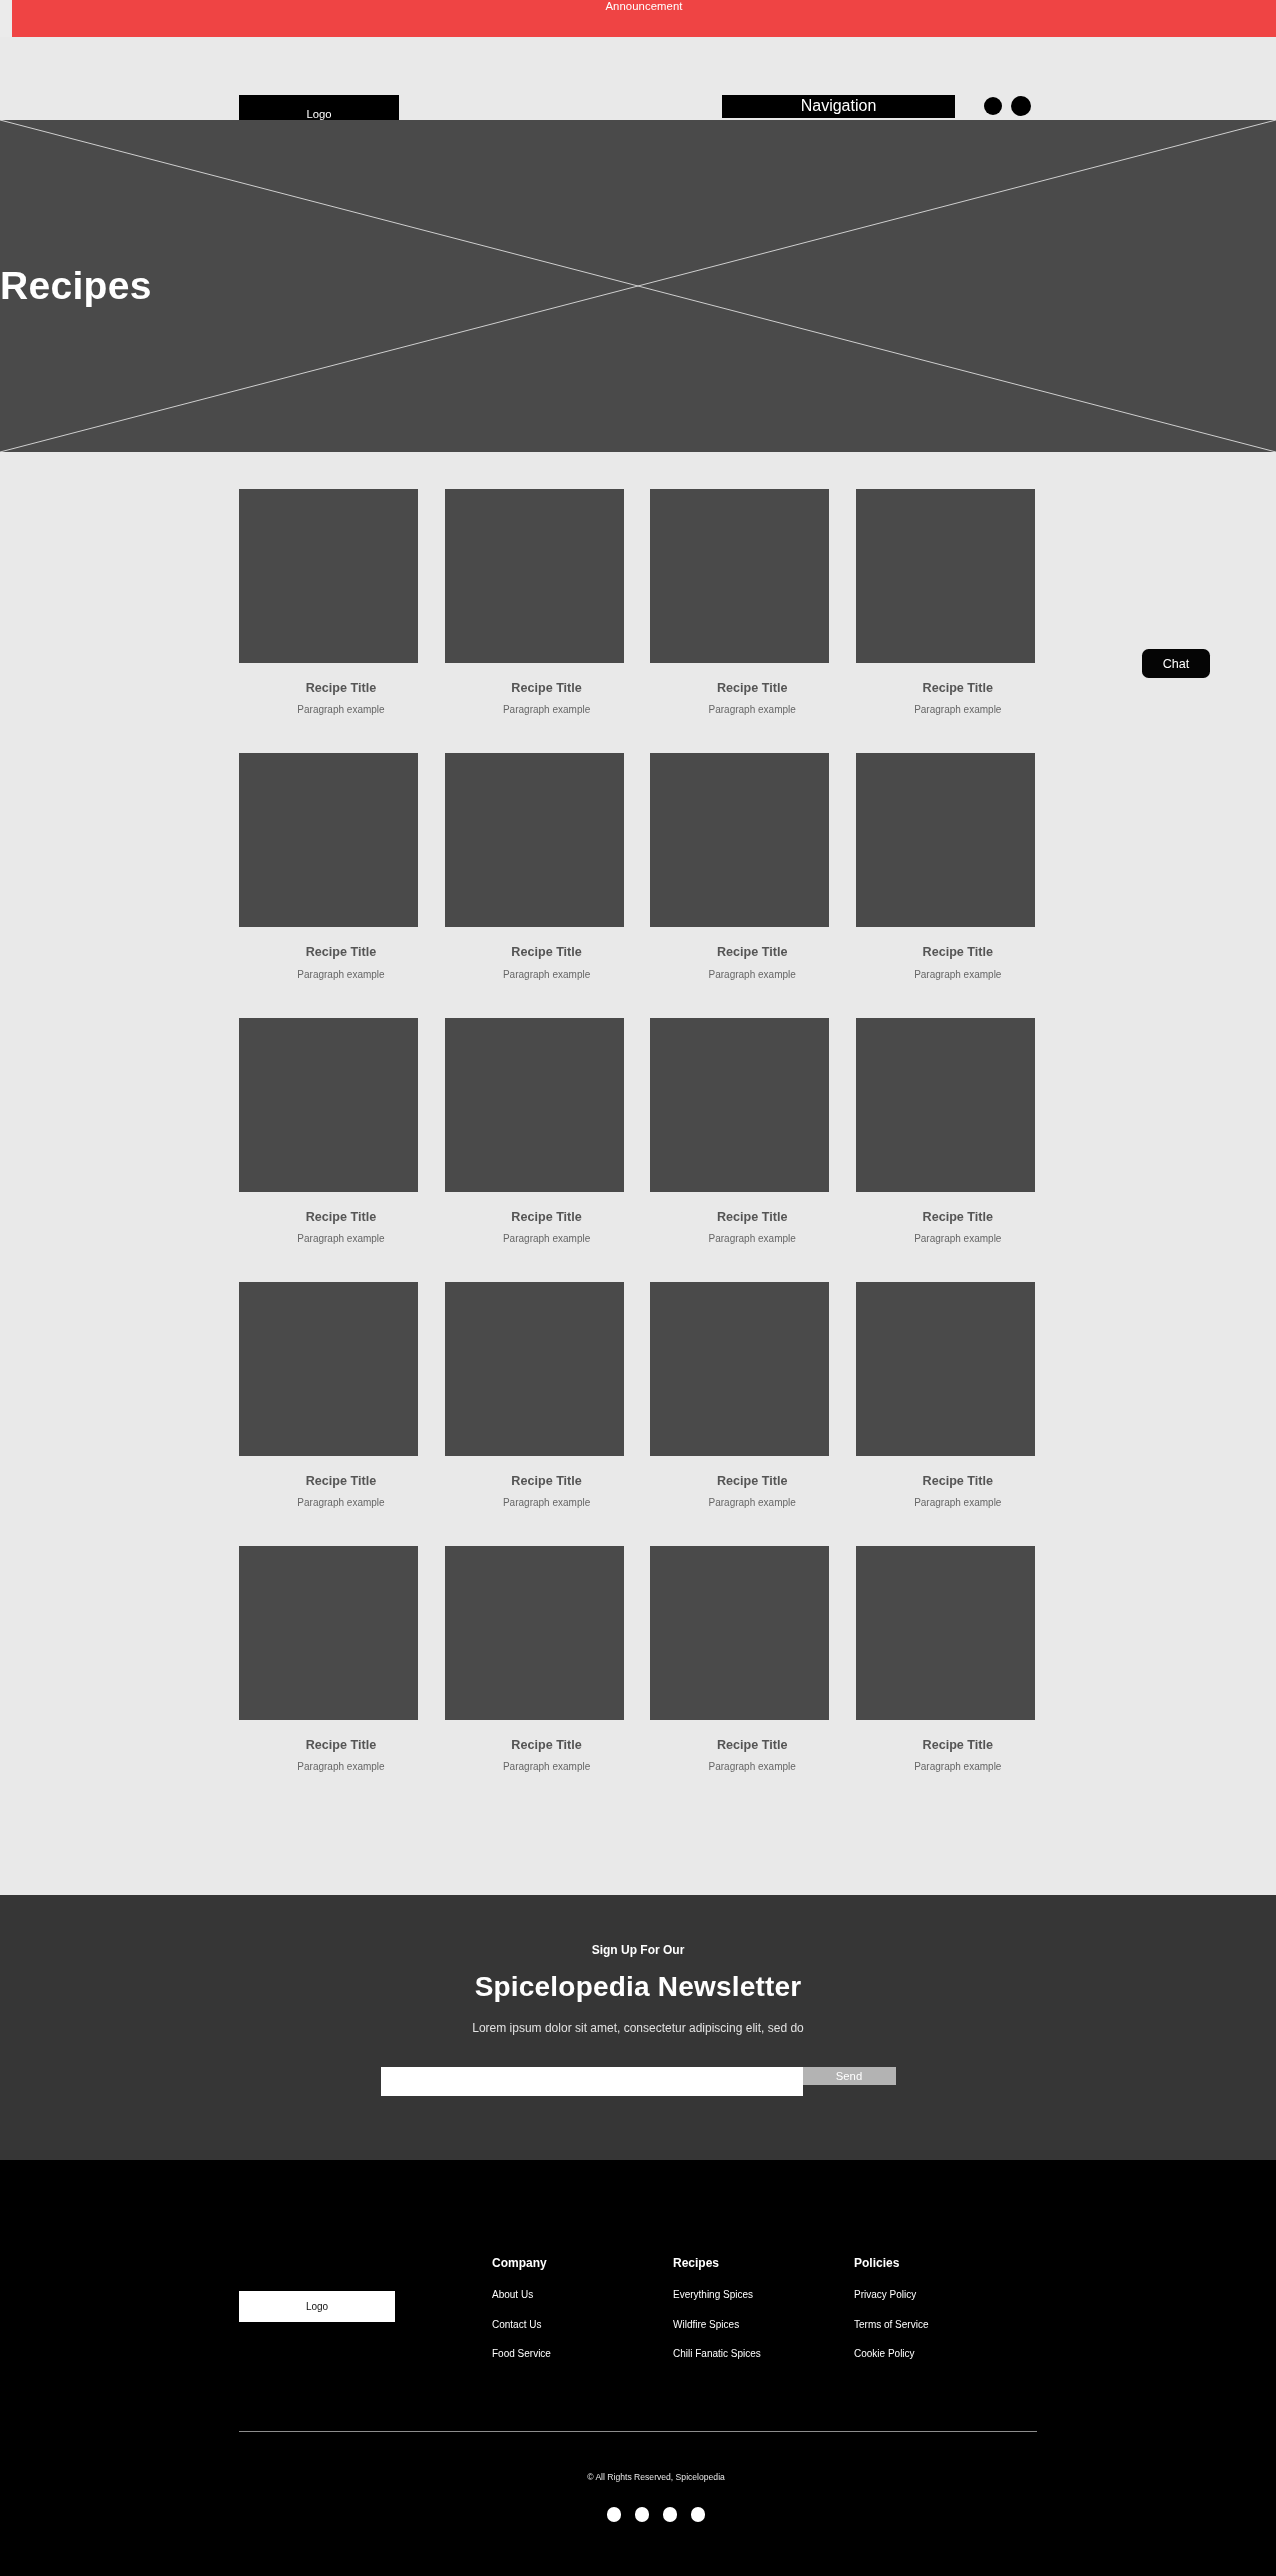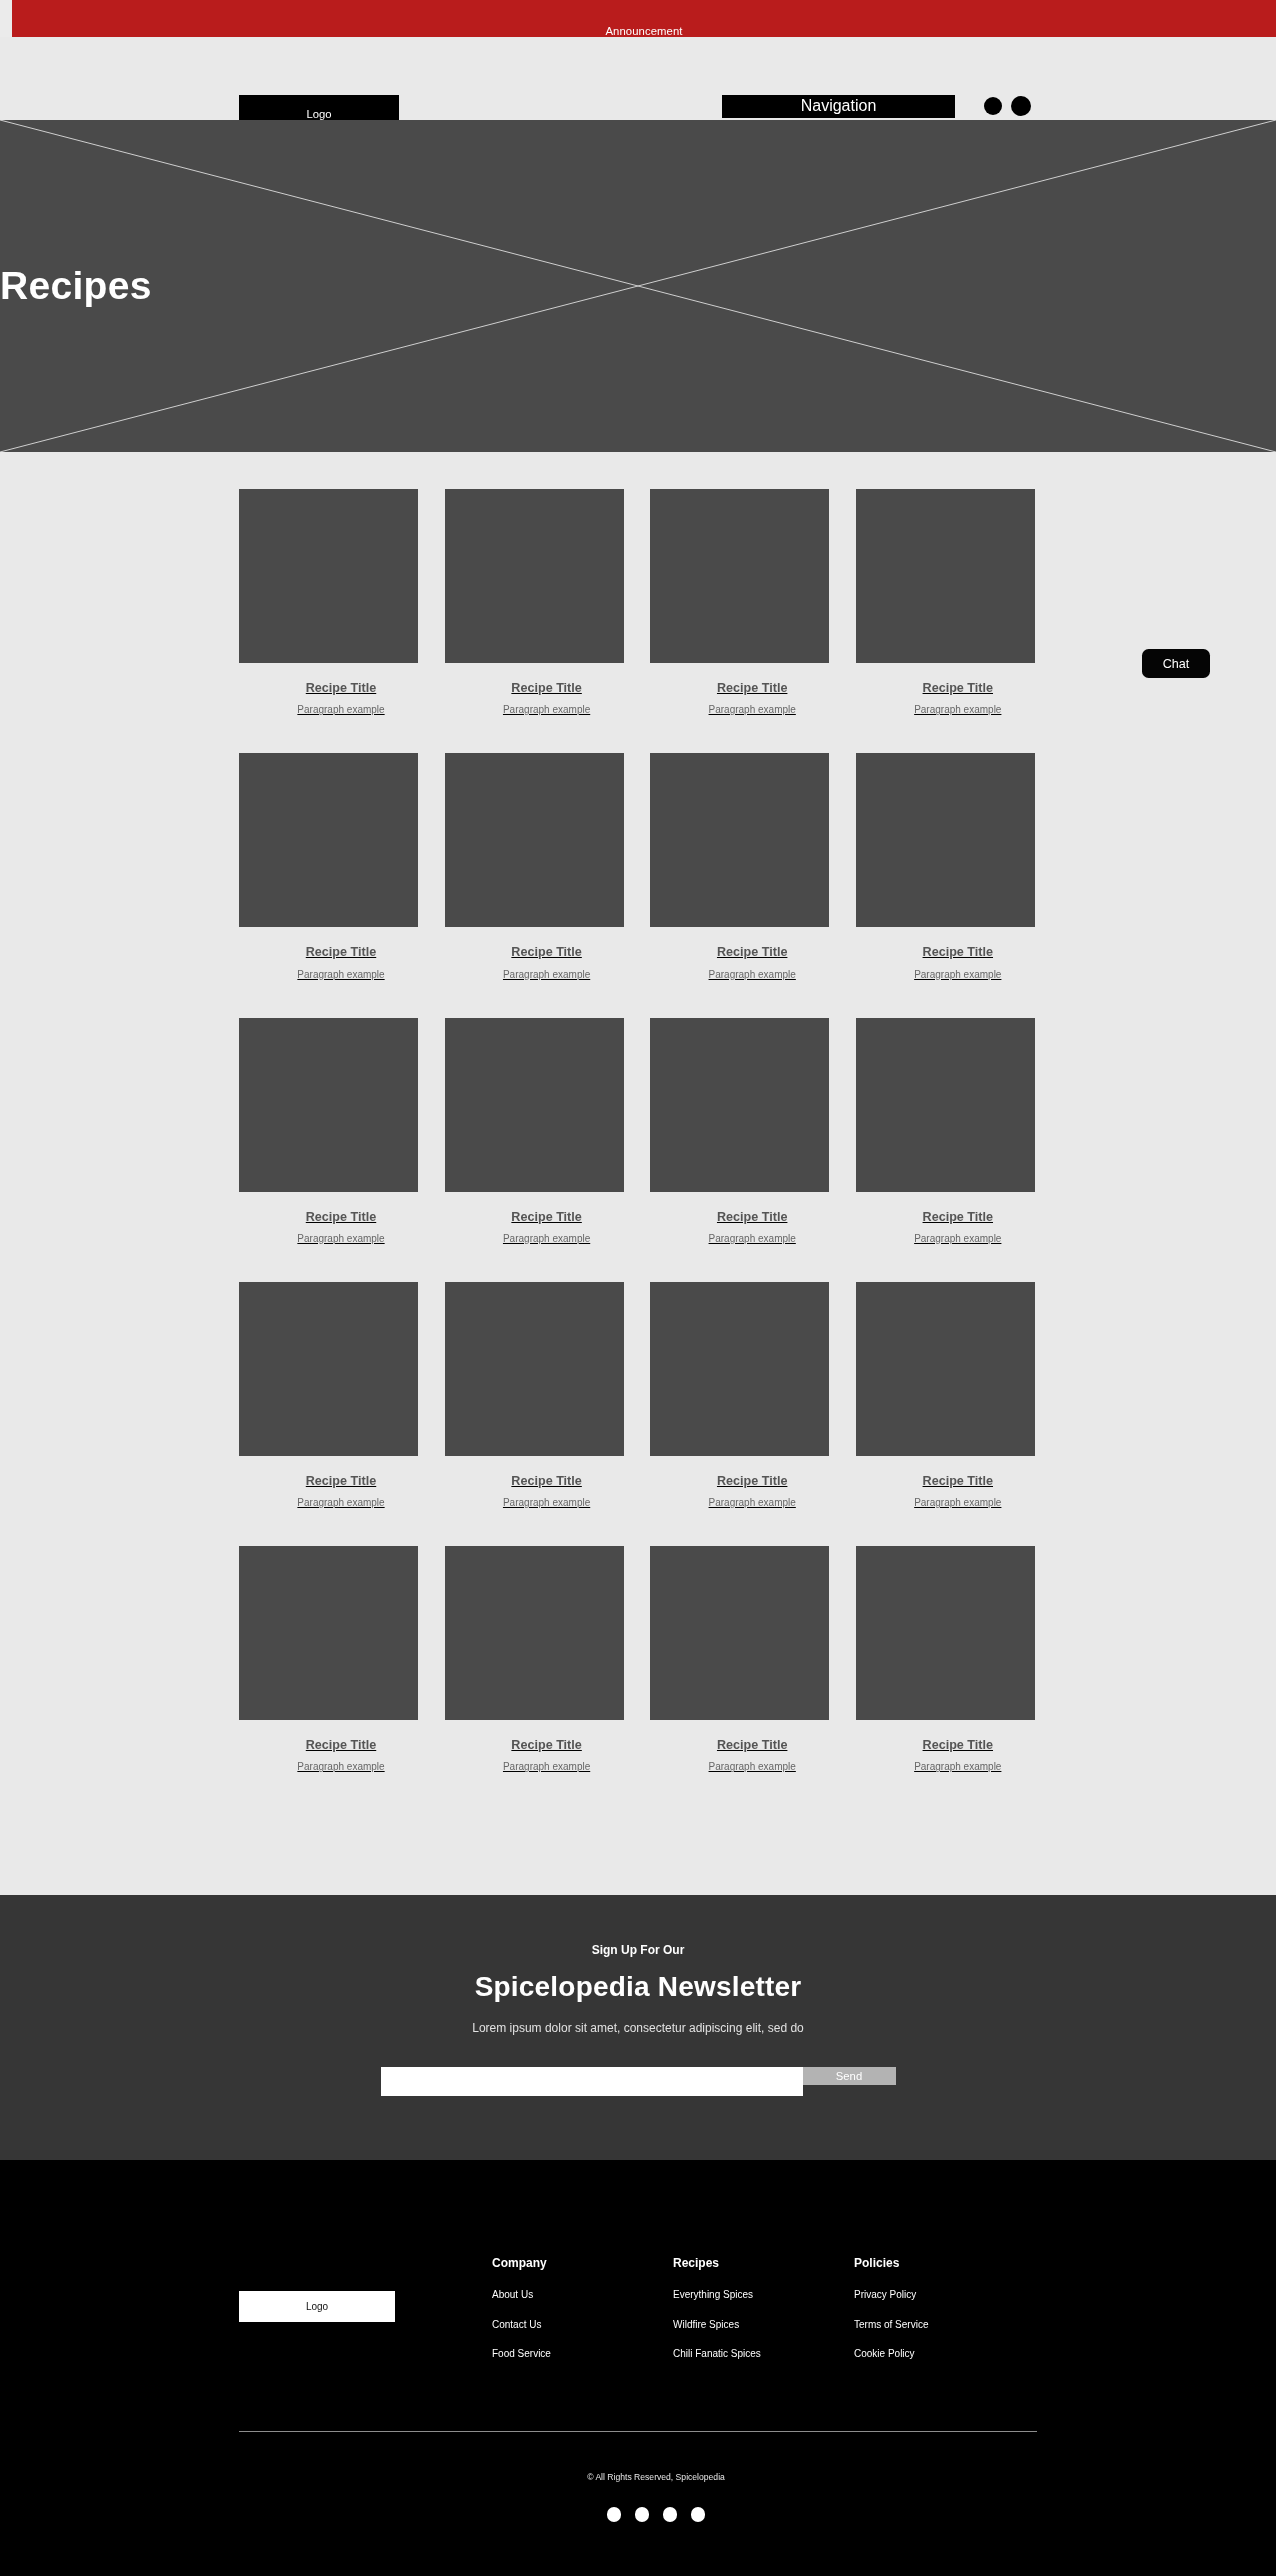--- a/index.html
+++ b/index.html
@@ -13,23 +13,23 @@
   .page {
     position: relative;
     width: 1276px;
     min-height: 2576px;
     overflow: hidden;
   }
 
   
   .announcement-bar {
     height: 37px;
-    background: #b91c1c;
-    display: flex;
-    align-items: flex-end;
+    background: #ef4444;
+    display: flex;
+    align-items: flex-start;
     justify-content: center;
     margin-left: 12px;
   }
   .announcement-text {
     color: #ffffff;
     font-size: 11.3px;
     letter-spacing: 0.1px;
   }
 
   
@@ -117,21 +117,21 @@
     padding: 37px 0 123px 0;
   }
   .recipes-grid {
     width: 798px;
     margin: 0 auto;
     display: grid;
     grid-template-columns: repeat(4, 179px);
     column-gap: 26.6px;
     row-gap: 38px;
   }
-  .recipe-card { width: 204px; text-decoration: underline; }
+  .recipe-card { width: 204px; }
   .recipe-thumb {
     width: 179px;
     height: 174px;
     background: #4a4a4a;
   }
   .recipe-title {
     margin-top: 18px;
     text-align: center;
     font-size: 12.6px;
     font-weight: bold;

